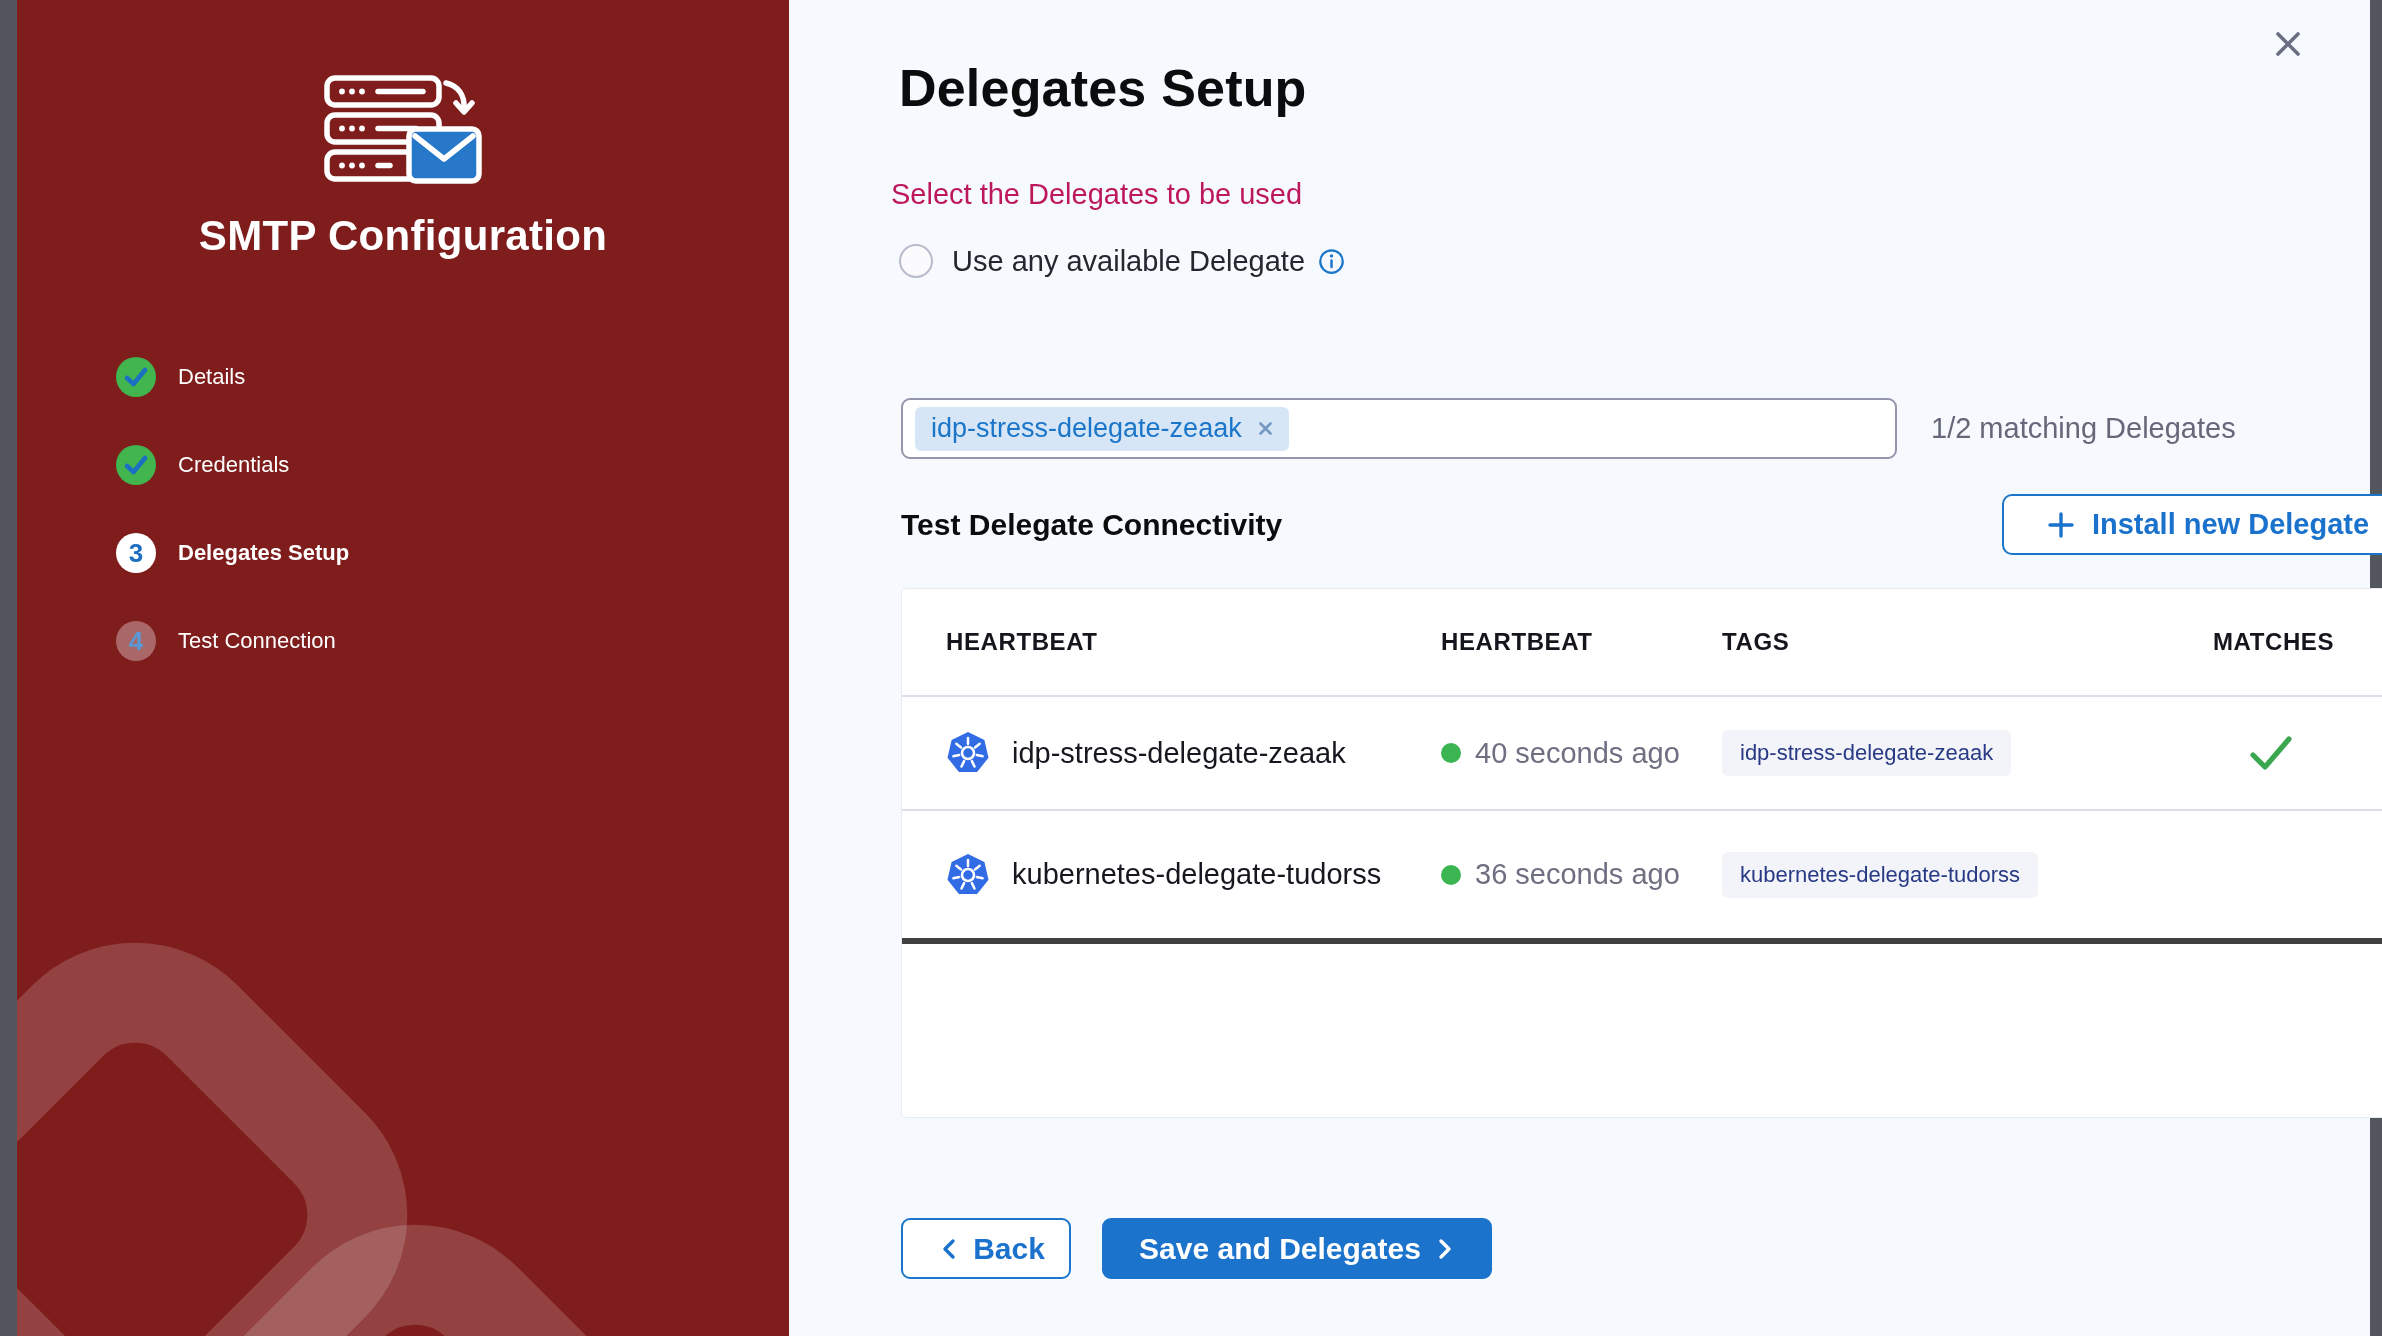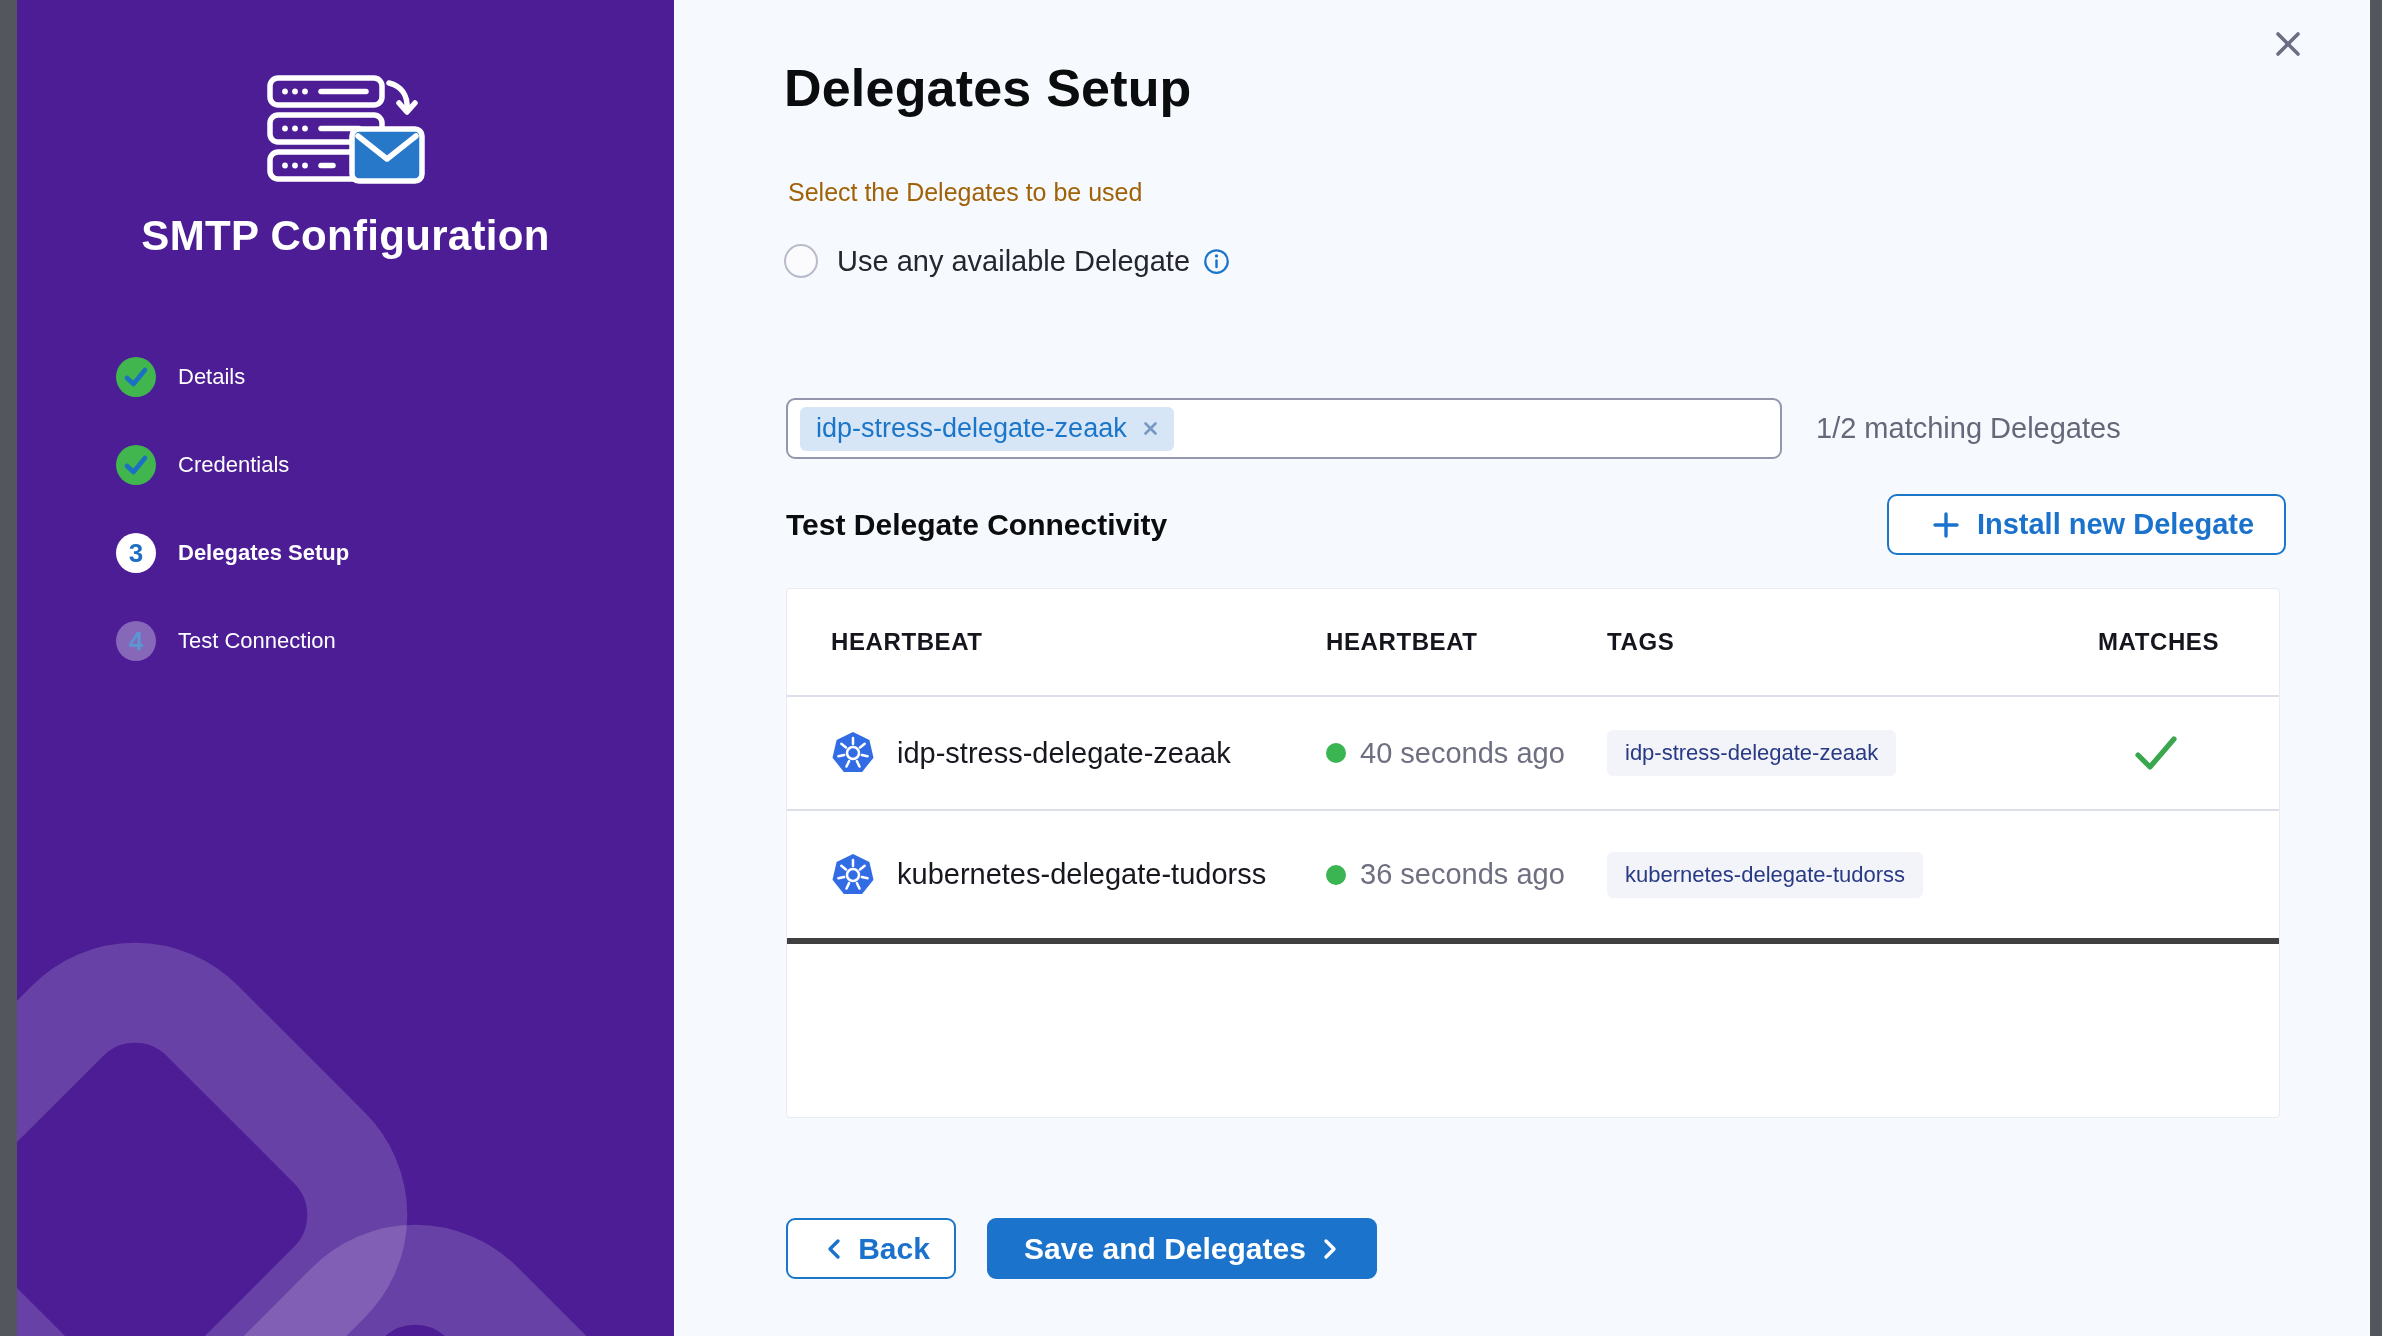--- a/index.html
+++ b/index.html
@@ -9,22 +9,22 @@
     display:flex;
     background:#53565c;
     overflow:hidden;
   }
   .edge-strip { background:#53565c; flex:0 0 auto; }
   .edge-left  { width:17px; }
   .edge-right { width:12px; }
 
   
   .sidebar {
-    width:657px; flex:0 0 auto;
-    background:#4c1d95;
+    width:772px; flex:0 0 auto;
+    background:#7f1d1d;
     position:relative;
     overflow:hidden;
   }
   .sidebar-logo {
     position:absolute; top:75px; left:0; width:100%;
     display:flex; justify-content:center;
   }
   .sidebar-title {
     position:absolute; top:212px; left:0; width:100%;
     text-align:center;
@@ -61,22 +61,22 @@
     width:44px; height:44px;
     display:flex; align-items:center; justify-content:center;
     cursor:pointer; background:none; border:none;
   }
   .page-title {
     position:absolute; left:110px; top:58px;
     font-size:52px; font-weight:700; color:#0b0c0e;
     letter-spacing:0.2px;
   }
   .page-subtitle {
-    position:absolute; left:114px; top:178px;
-    font-size:25px; color:#a16207;
+    position:absolute; left:102px; top:178px;
+    font-size:29px; color:#be185d;
   }
   .radio-group { position:absolute; left:110px; top:243px; }
   .radio-row { display:flex; align-items:center; height:36px; margin-bottom:33px; cursor:pointer; }
   .radio-circle {
     width:34px; height:34px; border-radius:50%; flex:0 0 auto;
     margin-right:19px;
   }
   .radio-circle.unselected { background:#fbfbfd; border:2px solid #b9bbca; }
   .radio-circle.selected {
     background:radial-gradient(circle at 50% 50%, #ffffff 0 7px, #1b76ca 7.5px);

